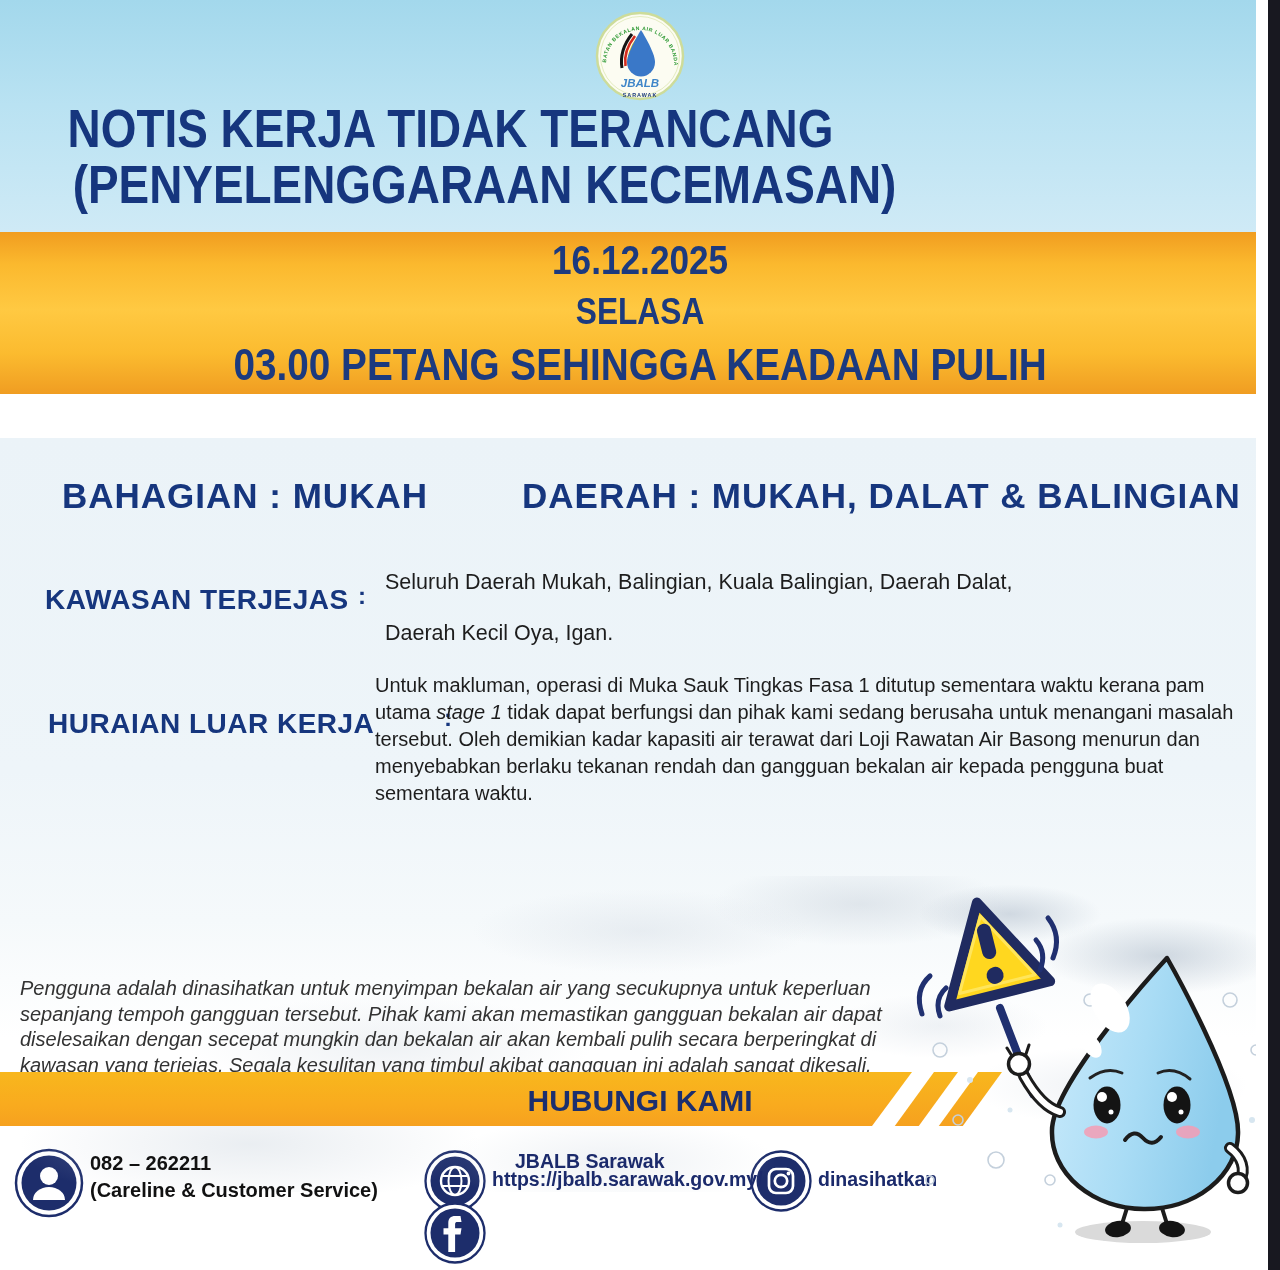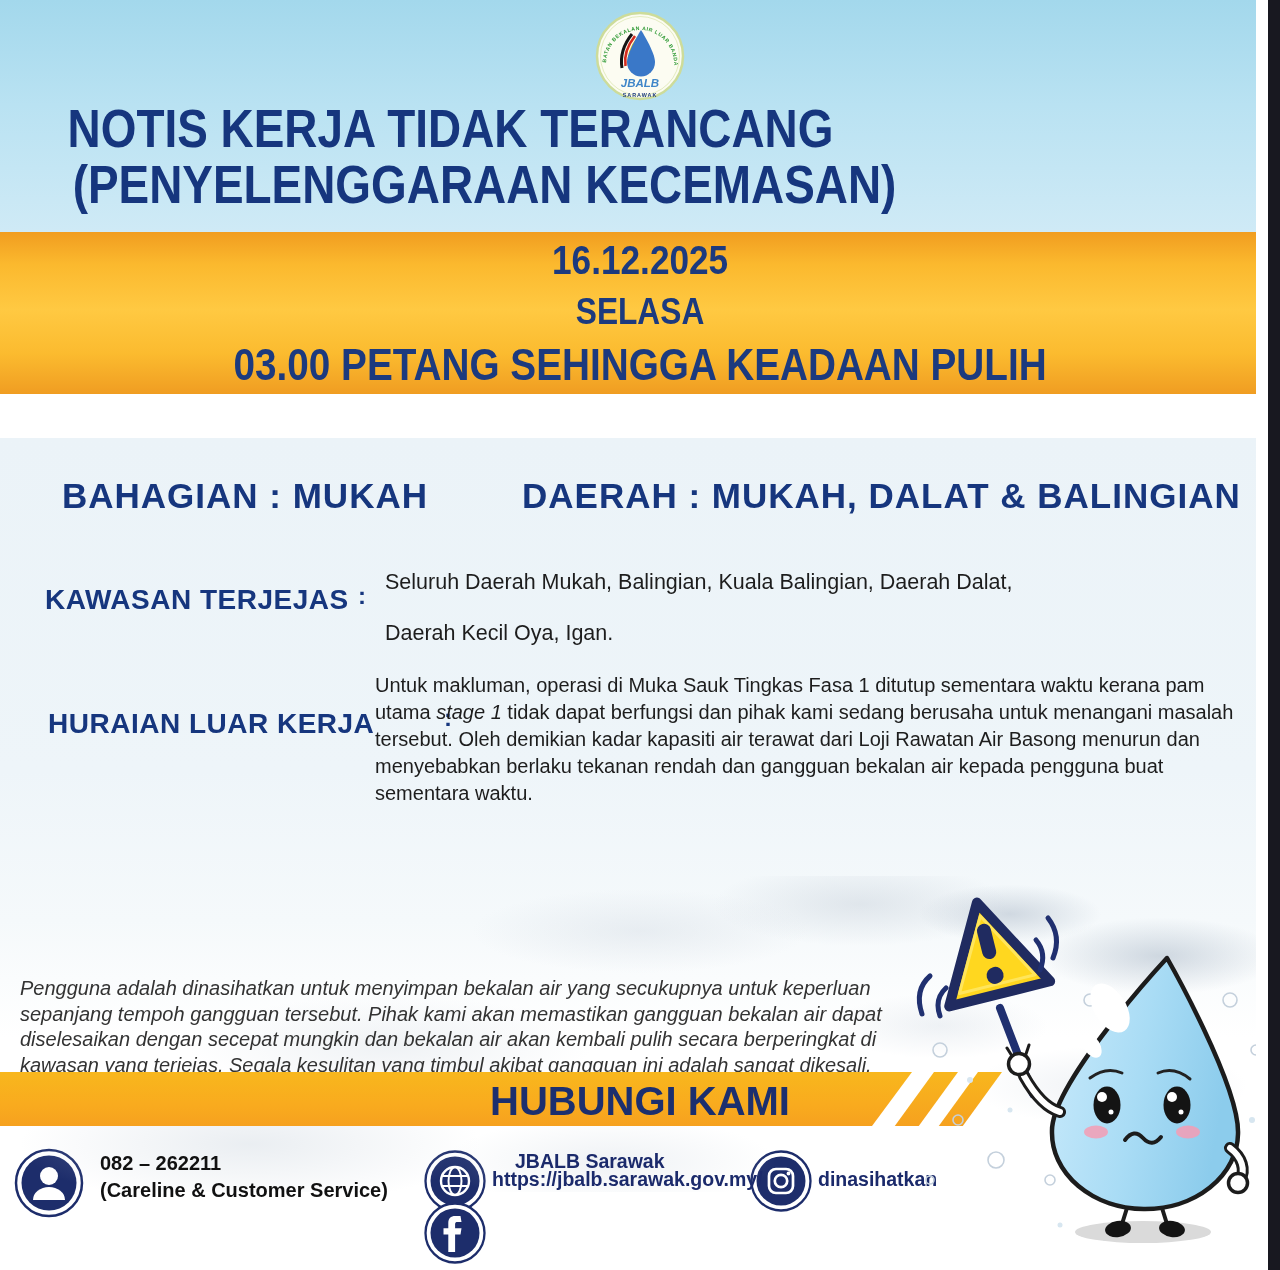--- a/index.html
+++ b/index.html
@@ -59,27 +59,27 @@
   .huraian-text .it{font-style:italic;}
 
   .advisory{position:absolute;left:20px;top:956px;width:890px;z-index:2;
             font-size:20px;line-height:25.5px;font-style:italic;color:#333333;}
 
   
   .contact-banner{position:absolute;left:0;top:1072px;width:912px;height:54px;z-index:2;
         background:linear-gradient(180deg,#f8b71d 0%,#f9ab1e 60%,#f6a11f 100%);
         clip-path:polygon(0 0,100% 0,calc(100% - 40px) 100%,0 100%);}
   .banner-text{position:absolute;left:0;top:1082px;width:1280px;text-align:center;z-index:2;
-        color:#1c2f6e;font-weight:bold;font-size:40px;line-height:38px;}
+        color:#1c2f6e;font-weight:bold;font-size:30px;line-height:38px;}
   .stripe{position:absolute;top:1072px;height:54px;width:24px;z-index:2;
         background:linear-gradient(180deg,#f8b71d,#f6a11f);
         transform:skewX(-36deg);transform-origin:top left;}
   .stripe1{left:934px;} .stripe2{left:978px;}
   .c-icon{position:absolute;}
-  .phone-text{position:absolute;left:100px;top:1150px;z-index:2;color:#111111;font-weight:bold;
+  .phone-text{position:absolute;left:90px;top:1150px;z-index:2;color:#111111;font-weight:bold;
               font-size:20px;line-height:27px;}
   .link-text{position:absolute;z-index:2;color:#1b2a6b;font-weight:bold;font-size:19.5px;white-space:nowrap;}
   .web-text{left:492px;top:1168px;}
   .ig-text{left:818px;top:1168px;}
   .fb-text{left:492px;top:1150px;margin-left:23px;}
 
   
   .mascot-svg{position:absolute;left:900px;top:880px;z-index:3;pointer-events:none;}
 
   

